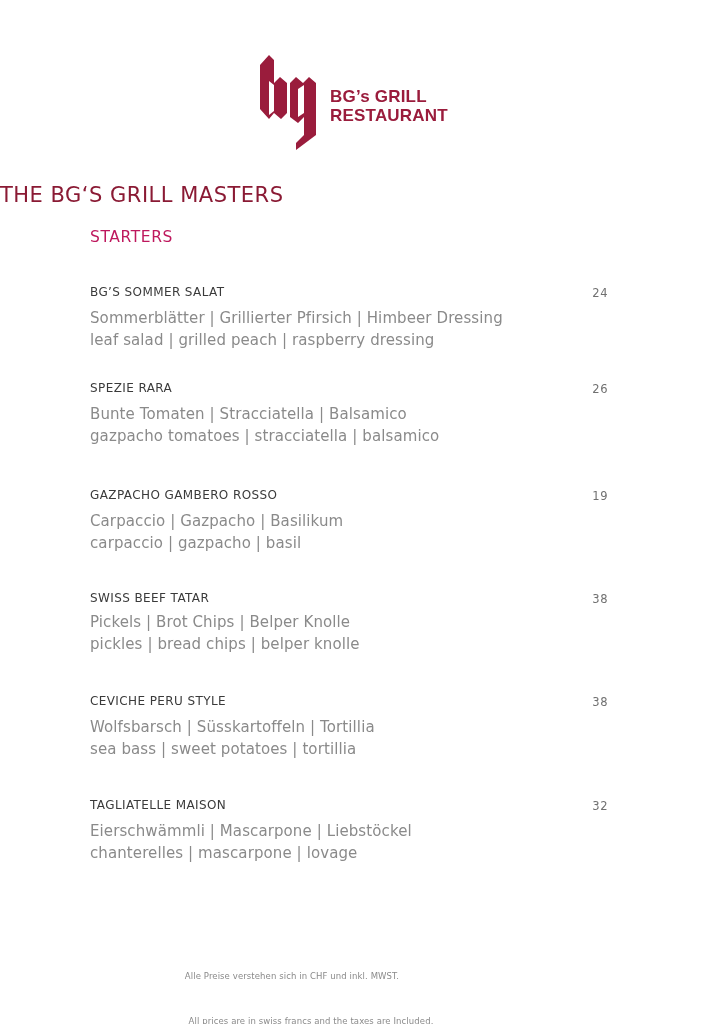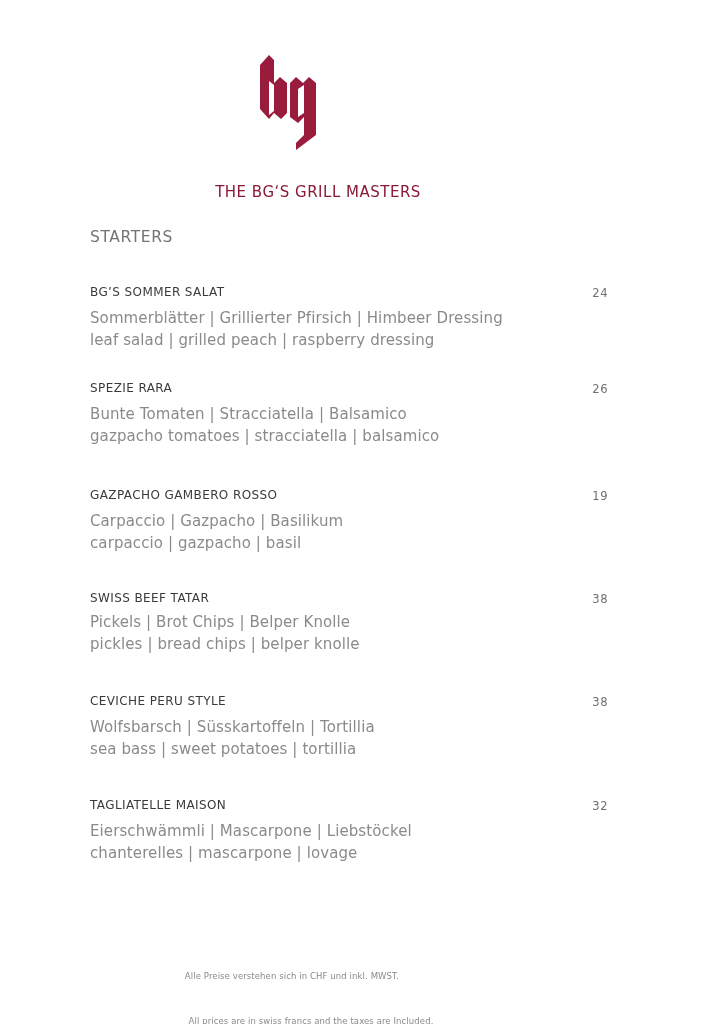--- a/index.html
+++ b/index.html
@@ -37,30 +37,29 @@
       font-weight: bold;
       font-size: 17px;
       line-height: 19px;
       letter-spacing: 0.2px;
     }
     .subtitle {
       position: absolute;
       left: 0;
       width: 636px;
       top: 183px;
-      text-align: center;
       color: #8a1a34;
-      font-size: 15px;
+      font-size: 21px;
       letter-spacing: 0.5px;
     }
     .section-title {
       position: absolute;
       left: 90px;
       top: 228px;
-      color: #737373;
+      color: #be185d;
       font-size: 15.5px;
       letter-spacing: 0.6px;
     }
     .item {
       position: absolute;
       left: 90px;
       width: 520px;
     }
     .item-name {
       position: absolute;
@@ -103,20 +102,24 @@
 </head>
 <body>
 
 <div class="logo">
   <svg class="logo-mark" viewBox="0 0 60 95" xmlns="http://www.w3.org/2000/svg">
     <polygon fill="#9a1c3c" points="9,0 14,5 14,28 20,22 27,28 27,58 21,64 14,58 9,64 0,54 0,10 9,0"></polygon>
     <polygon fill="#ffffff" points="9,26 14,30 14,56 9,60"></polygon>
     <polygon fill="#9a1c3c" points="30,28 36,22 43,28 49,22 56,28 56,80 36,95 36,88 44,80 44,62 38,68 30,62"></polygon>
     <polygon fill="#ffffff" points="38,34 44,30 44,58 38,62"></polygon>
   </svg>
+  <div class="logo-text">
+    <div>BG’s GRILL</div>
+    <div>RESTAURANT</div>
+  </div>
 </div>
 
 <div class="subtitle">THE BG‘S GRILL MASTERS</div>
 
 <div class="section-title">STARTERS</div>
 
 <div class="item" style="top:285px;">
   <div class="item-name">BG’S SOMMER SALAT</div>
   <div class="item-price">24</div>
   <div class="item-de">Sommerblätter | Grillierter Pfirsich | Himbeer Dressing</div>

